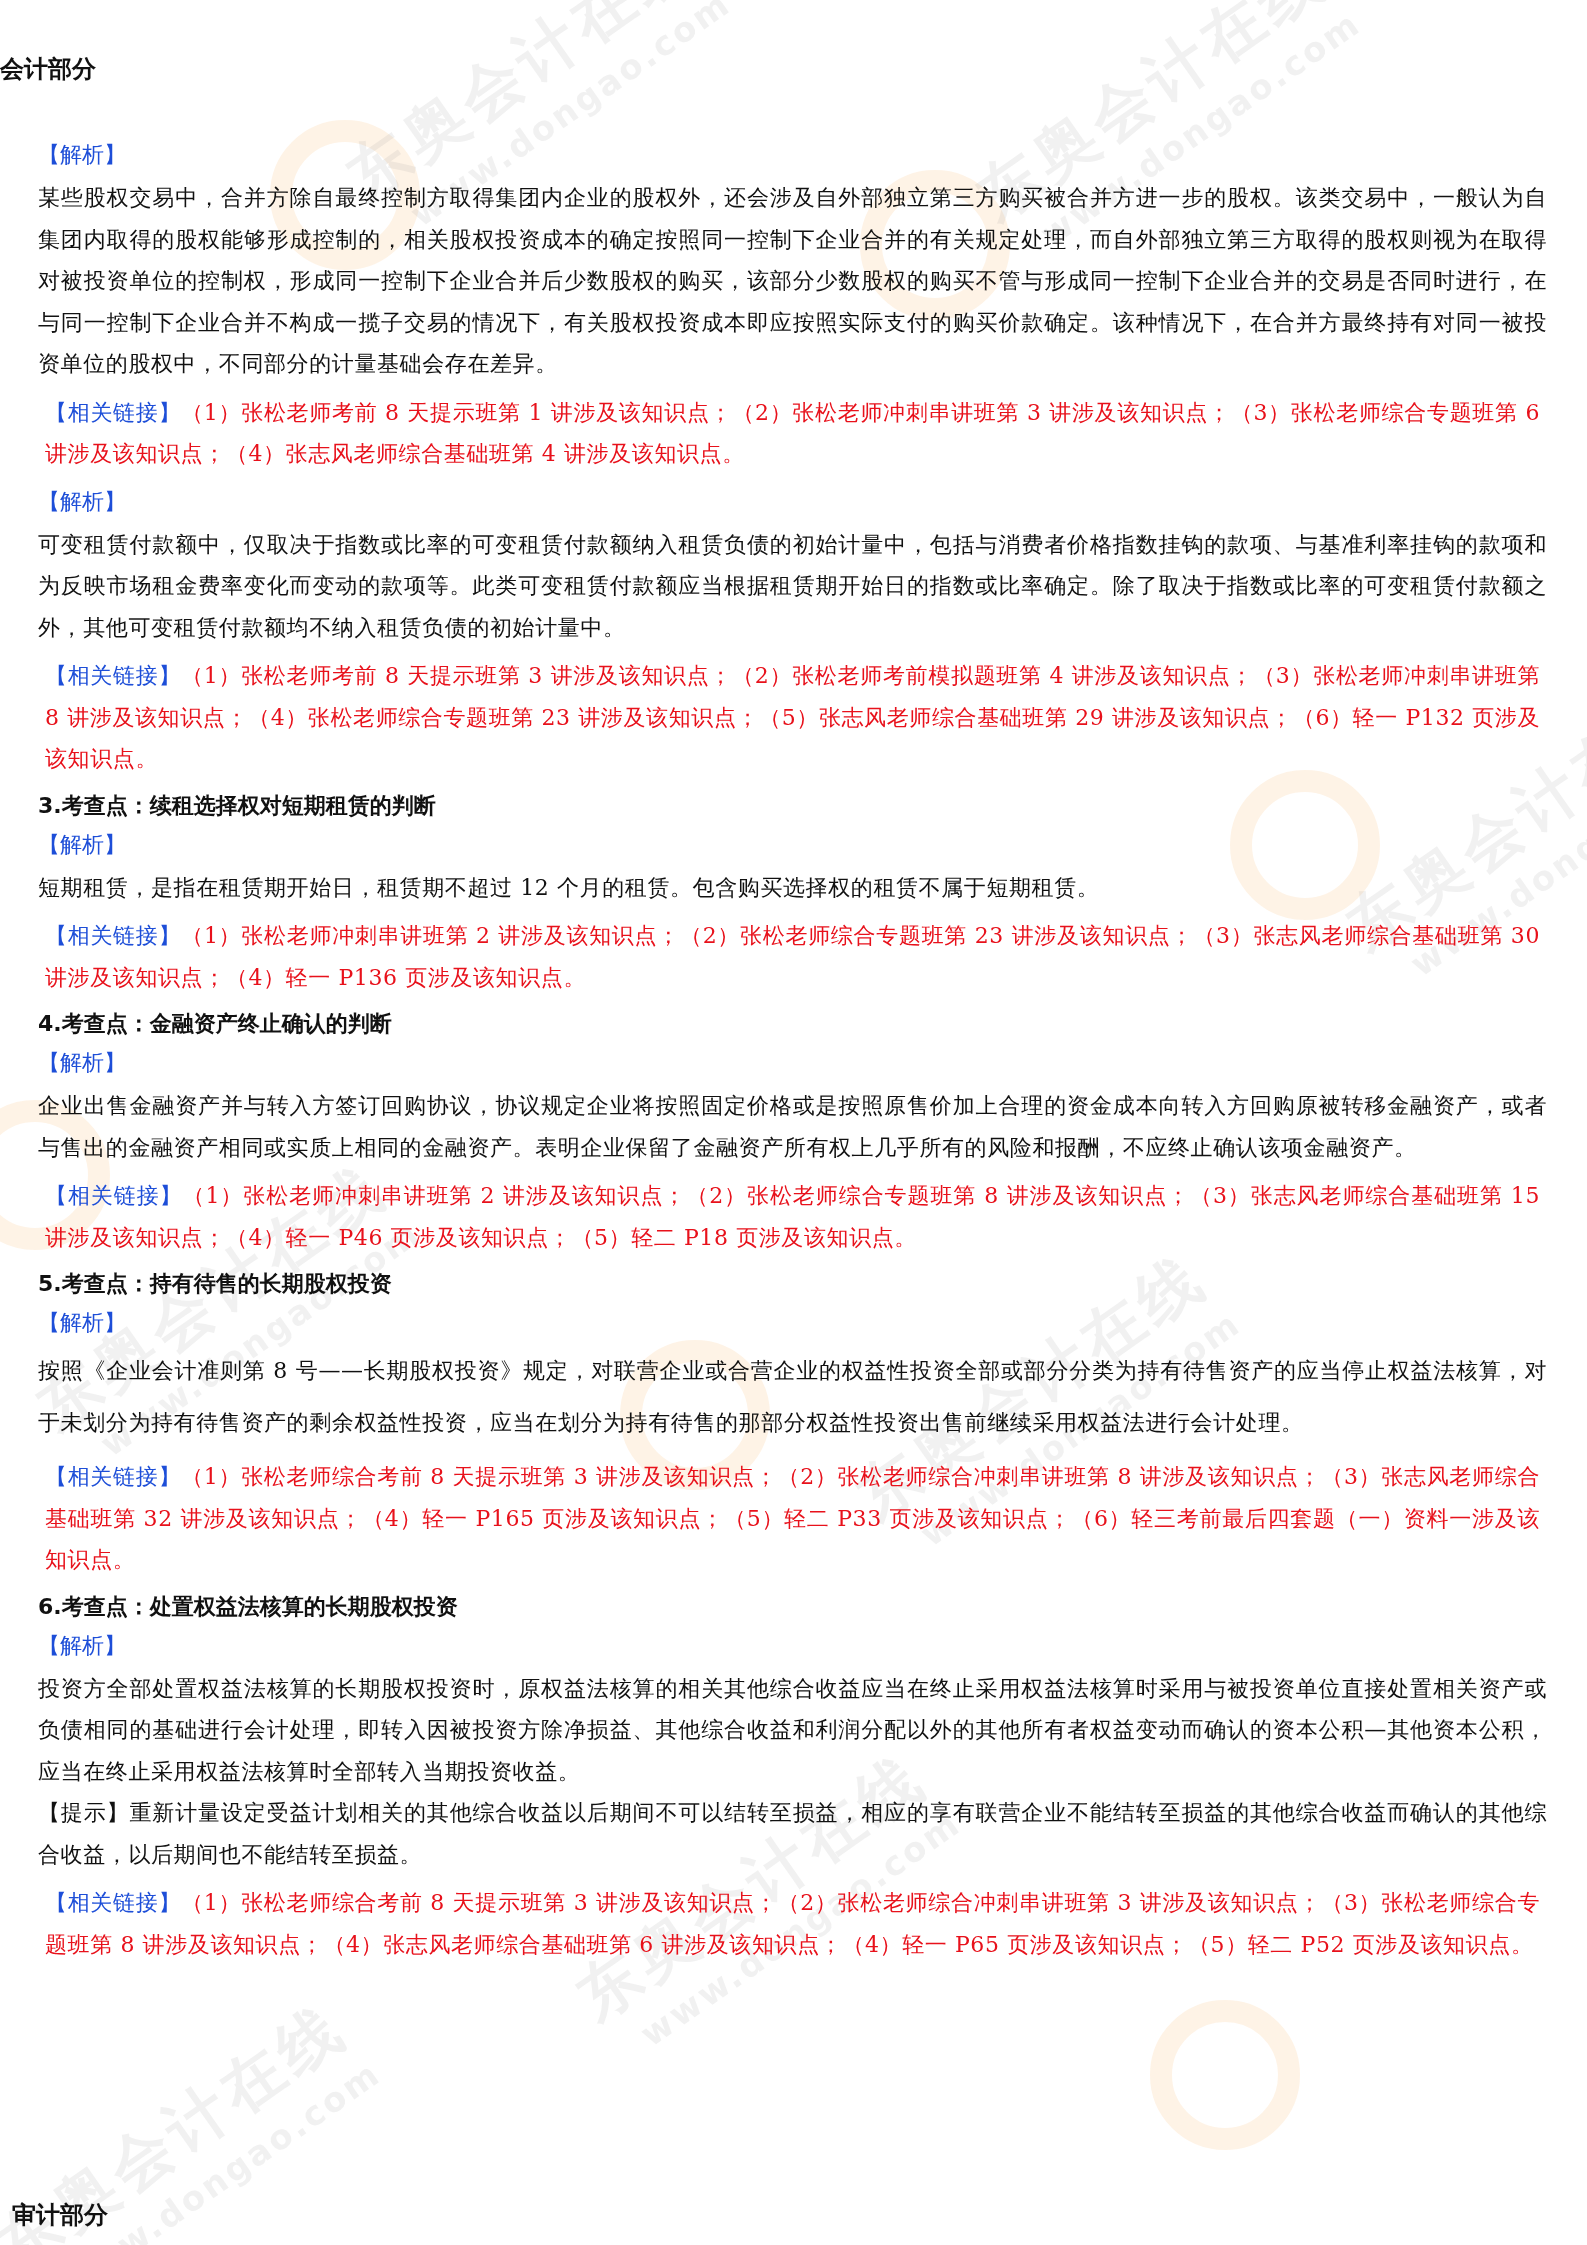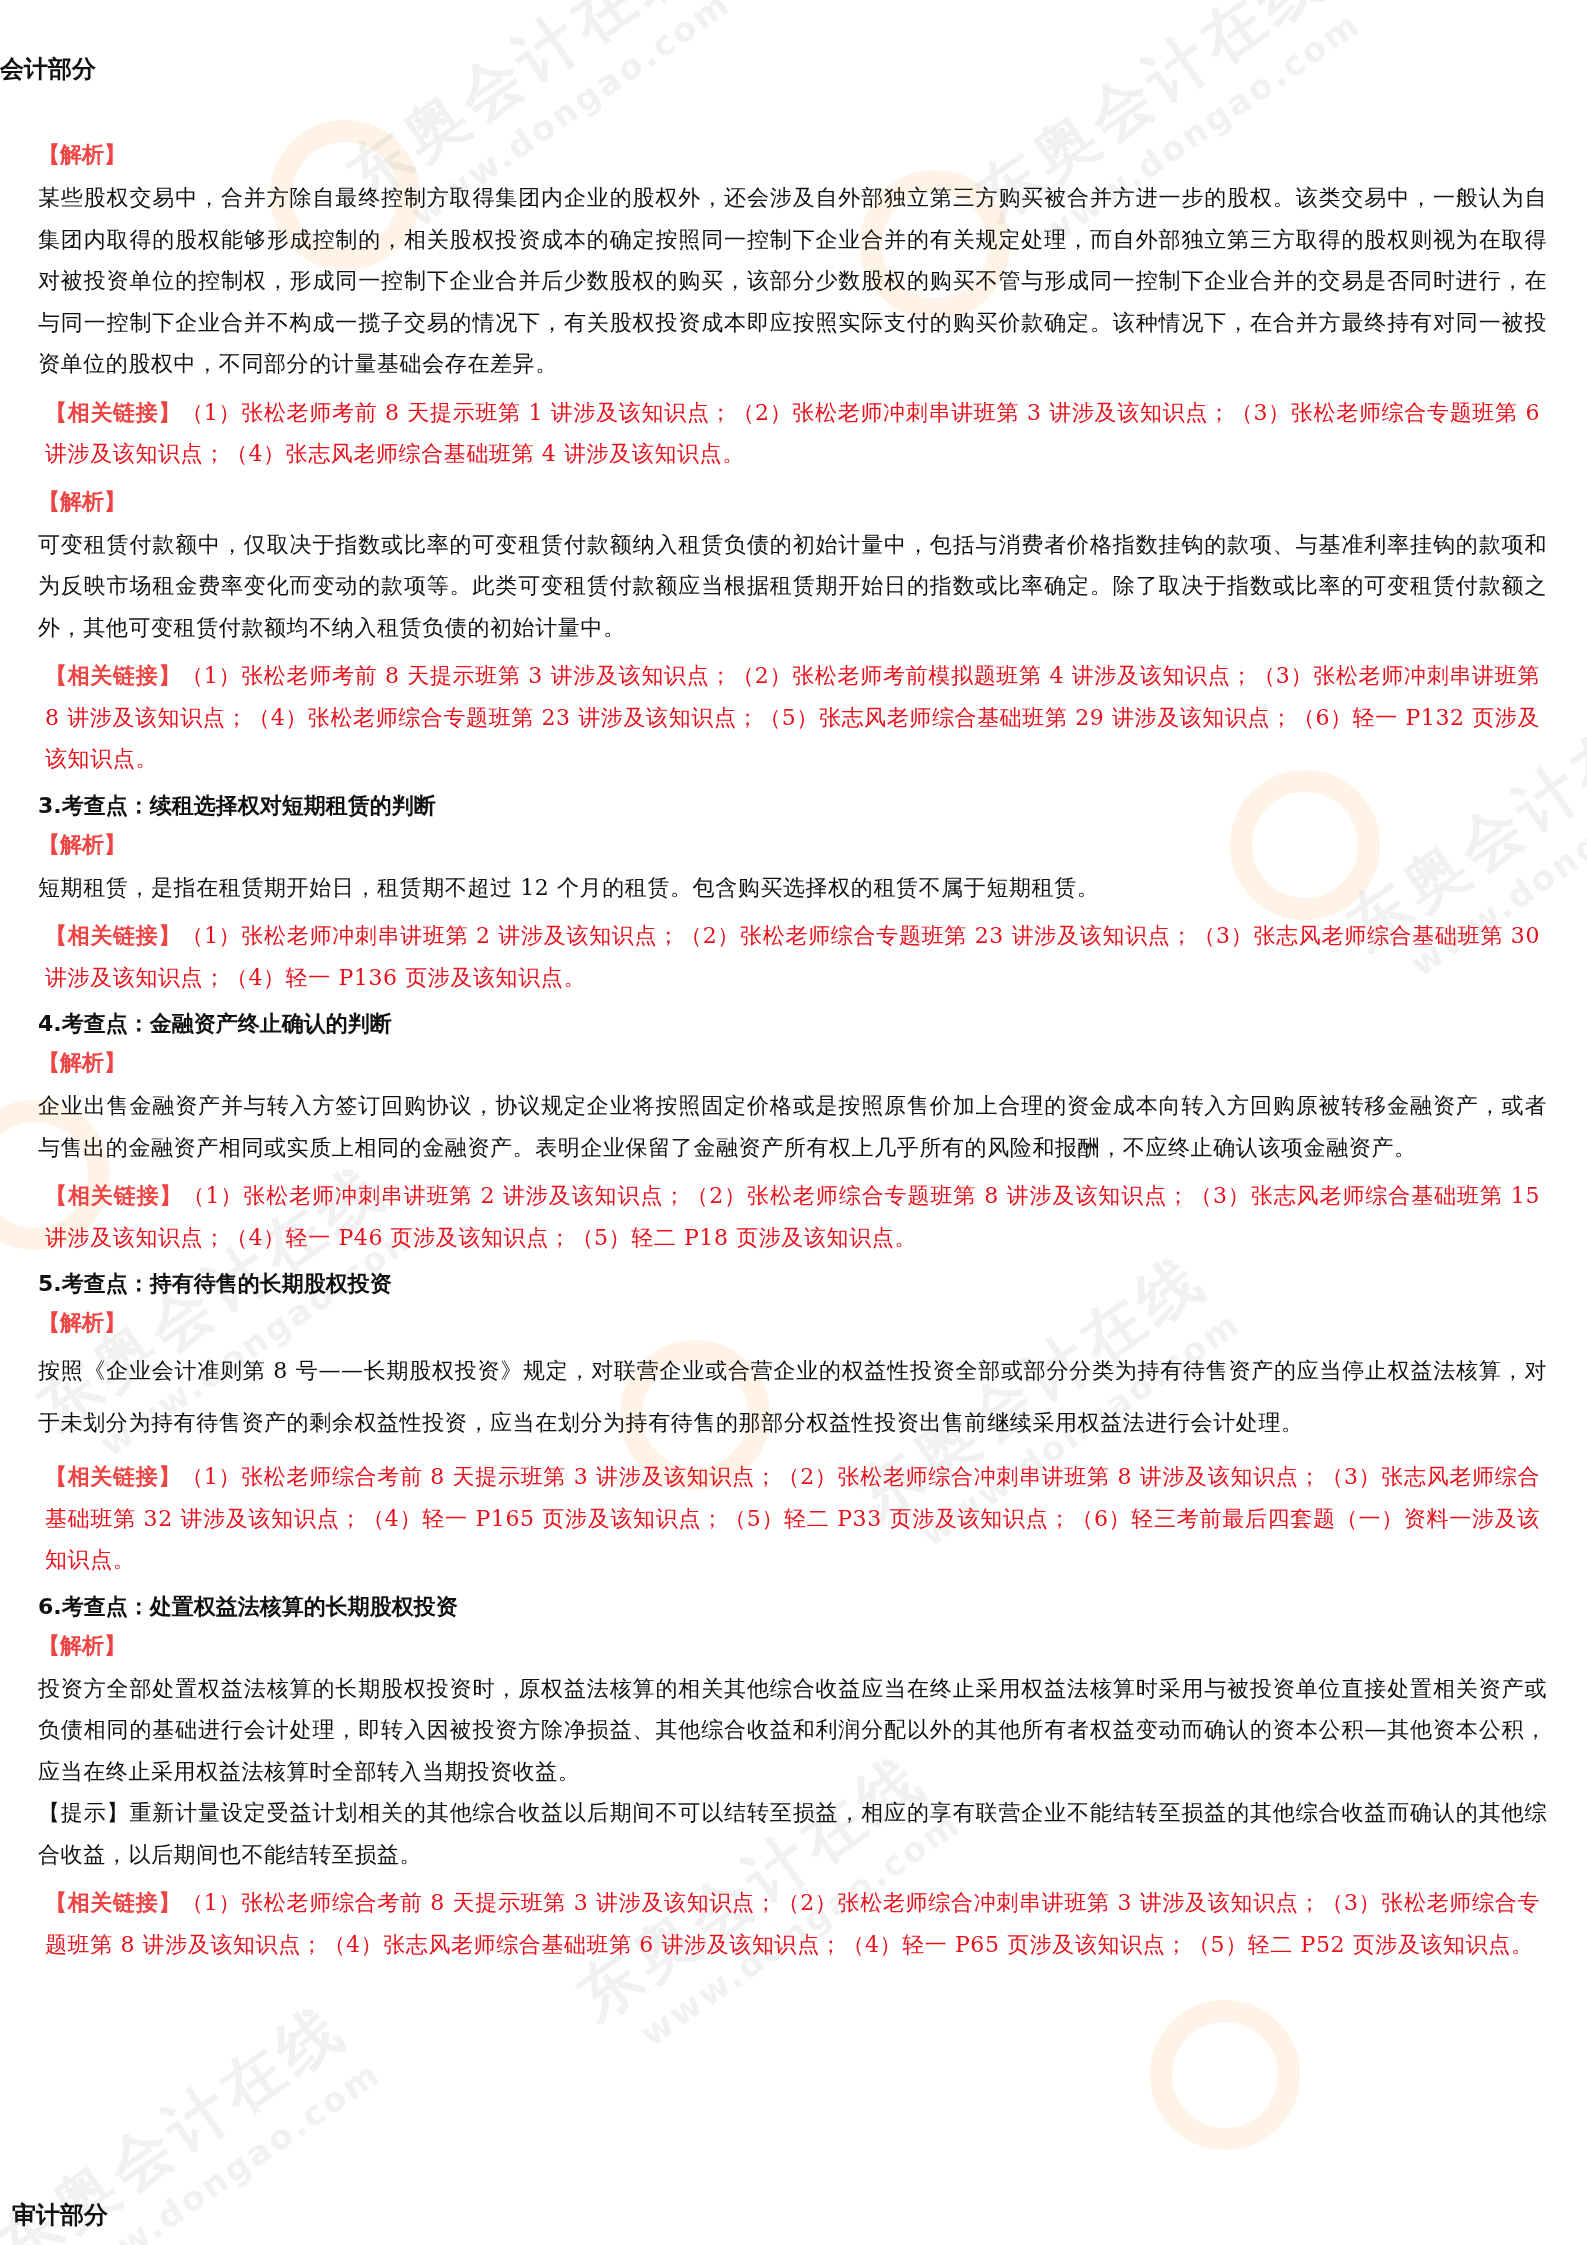--- a/index.html
+++ b/index.html
@@ -12,21 +12,21 @@
     .wm { position: absolute; transform: rotate(-35deg); transform-origin: left top; white-space: nowrap; }
     .wm .wm-cn { font-family: "DejaVu Sans", sans-serif; font-weight: bold; font-size: 62px; color: rgba(150,150,150,0.13); letter-spacing: 6px; display:block; }
     .wm .wm-url { font-family: "DejaVu Sans", sans-serif; font-weight: bold; font-size: 34px; color: rgba(150,150,150,0.13); letter-spacing: 3px; display:block; margin-left: 30px; }
     .wm-logo { position: absolute; width: 150px; height: 150px; border-radius: 50%;
       border: 22px solid rgba(245,160,60,0.13); box-sizing: border-box; }
     .section-title { font-family: "DejaVu Sans", sans-serif; font-size: 24px; line-height: 34px; margin: 0; }
     .section-title.top { position: absolute; left: 0; right: 0; top: 52px; }
     .section-title.bottom { position: absolute; left: 12px; right: 0; top: 2198px; }
     .items { position: absolute; left: 38px; right: 40px; top: 135px; }
     .item-title { font-family: "DejaVu Sans", sans-serif; font-weight: bold; font-size: 22px; line-height: 38px; margin: 0; }
-    .tag { font-family: "DejaVu Sans", sans-serif; font-weight: bold; color: #ef4444; font-size: 22px; }
+    .tag { font-family: "DejaVu Sans", sans-serif; font-weight: normal; color: #1d4ed8; font-size: 22px; }
     .tag-line { line-height: 40px; }
     .para { font-size: 22px; line-height: 41.5px; margin: 0; text-align: justify; letter-spacing: 0.6px; }
     .para.loose { line-height: 52px; }
     .links { color: #e8111b; font-size: 22px; line-height: 41.5px; margin: 7px; text-align: justify; letter-spacing: 0.6px; }
     .hint-label { font-weight: normal; }
   </style>
 </head>
 <body>
 
 <div class="watermark-layer">

